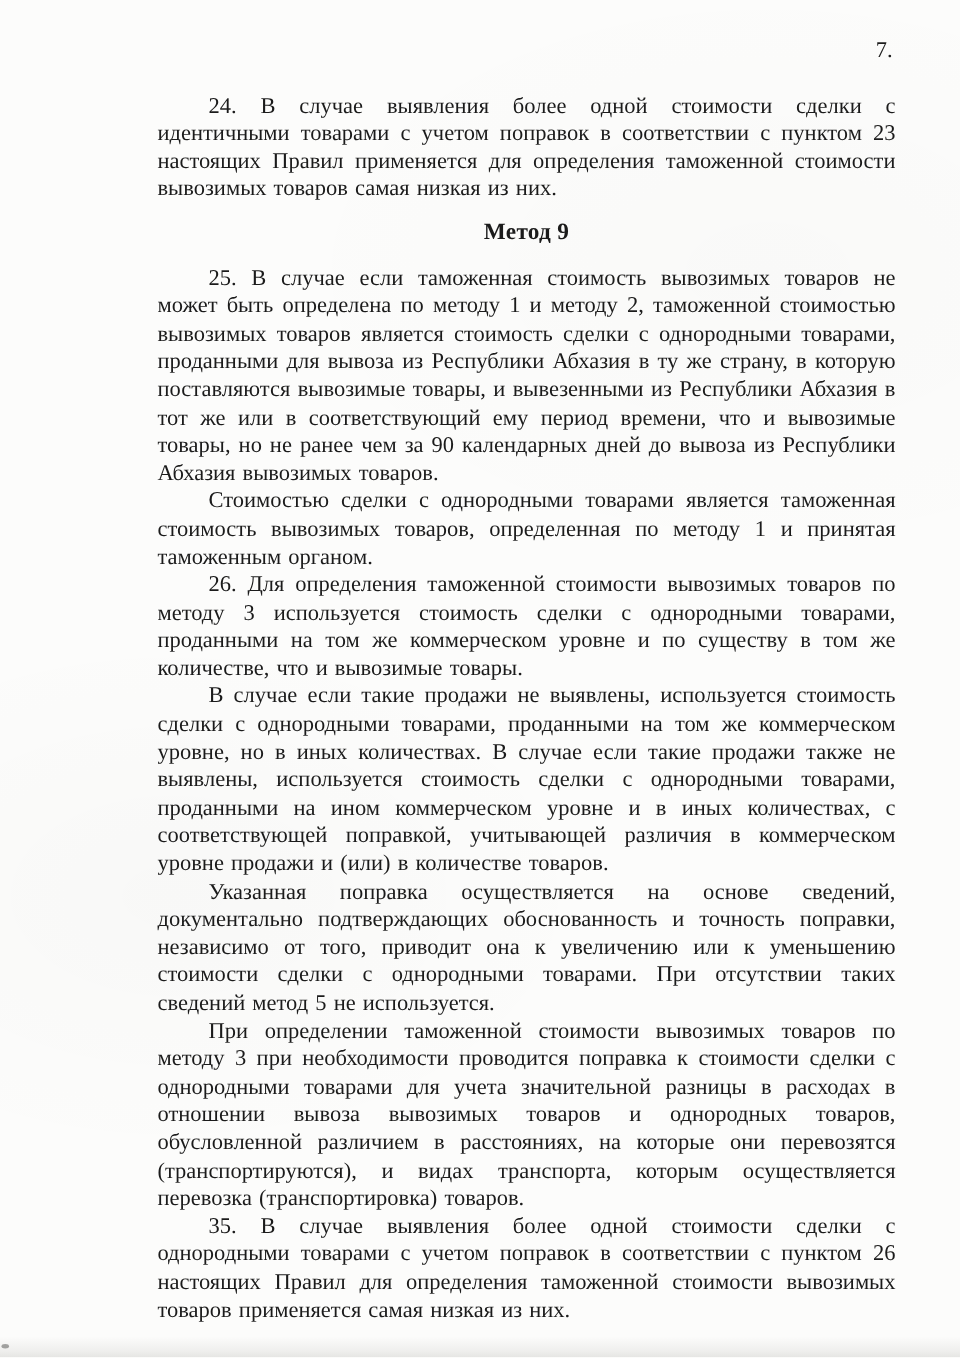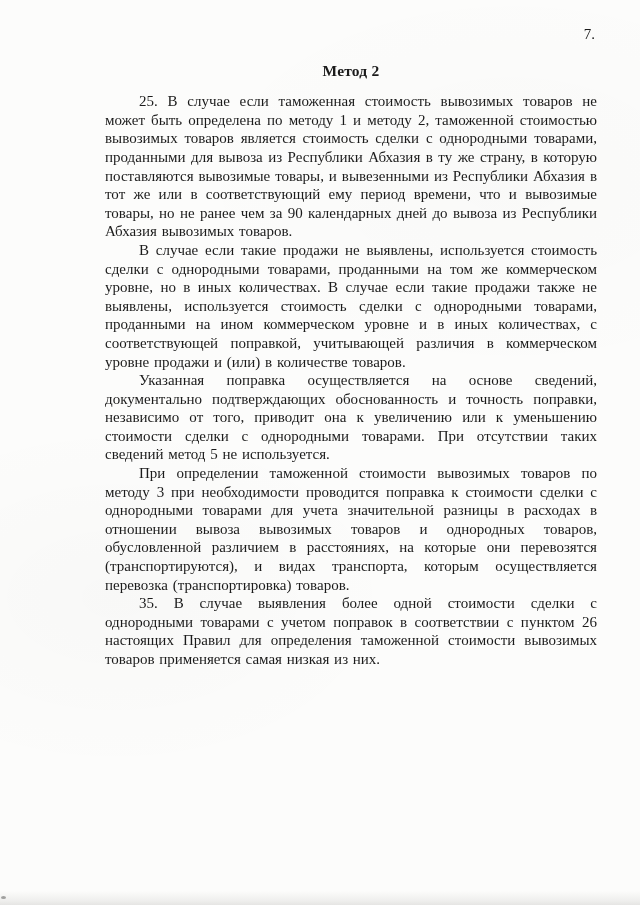--- a/index.html
+++ b/index.html
@@ -60,26 +60,29 @@
     border-radius: 50%;
   }
 </style>
 </head>
 <body>
 
 <div class="page">
 
   <div class="page-number">7.</div>
 
+  <p class="para">24. В случае выявления более одной стоимости сделки с идентичными товарами с учетом поправок в соответствии с пунктом 23 настоящих Правил применяется для определения таможенной стоимости вывозимых товаров самая низкая из них.</p>
 
-  <h2 class="method-heading">Метод 2</h2>
+  <h2 class="method-heading">Метод 9</h2>
 
   <p class="para">25. В случае если таможенная стоимость вывозимых товаров не может быть определена по методу 1 и методу 2, таможенной стоимостью вывозимых товаров является стоимость сделки с однородными товарами, проданными для вывоза из Республики Абхазия в ту же страну, в которую поставляются вывозимые товары, и вывезенными из Республики Абхазия в тот же или в соответствующий ему период времени, что и вывозимые товары, но не ранее чем за 90 календарных дней до вывоза из Республики Абхазия вывозимых товаров.</p>
 
+  <p class="para">Стоимостью сделки с однородными товарами является таможенная стоимость вывозимых товаров, определенная по методу 1 и принятая таможенным органом.</p>
 
+  <p class="para">26. Для определения таможенной стоимости вывозимых товаров по методу 3 используется стоимость сделки с однородными товарами, проданными на том же коммерческом уровне и по существу в том же количестве, что и вывозимые товары.</p>
 
   <p class="para">В случае если такие продажи не выявлены, используется стоимость сделки с однородными товарами, проданными на том же коммерческом уровне, но в иных количествах. В случае если такие продажи также не выявлены, используется стоимость сделки с однородными товарами, проданными на ином коммерческом уровне и в иных количествах, с соответствующей поправкой, учитывающей различия в коммерческом уровне продажи и (или) в количестве товаров.</p>
 
   <p class="para">Указанная поправка осуществляется на основе сведений, документально подтверждающих обоснованность и точность поправки, независимо от того, приводит она к увеличению или к уменьшению стоимости сделки с однородными товарами. При отсутствии таких сведений метод 5 не используется.</p>
 
   <p class="para">При определении таможенной стоимости вывозимых товаров по методу 3 при необходимости проводится поправка к стоимости сделки с однородными товарами для учета значительной разницы в расходах в отношении вывоза вывозимых товаров и однородных товаров, обусловленной различием в расстояниях, на которые они перевозятся (транспортируются), и видах транспорта, которым осуществляется перевозка (транспортировка) товаров.</p>
 
   <p class="para">35. В случае выявления более одной стоимости сделки с однородными товарами с учетом поправок в соответствии с пунктом 26 настоящих Правил для определения таможенной стоимости вывозимых товаров применяется самая низкая из них.</p>
 
   <div class="bottom-shadow"></div>

